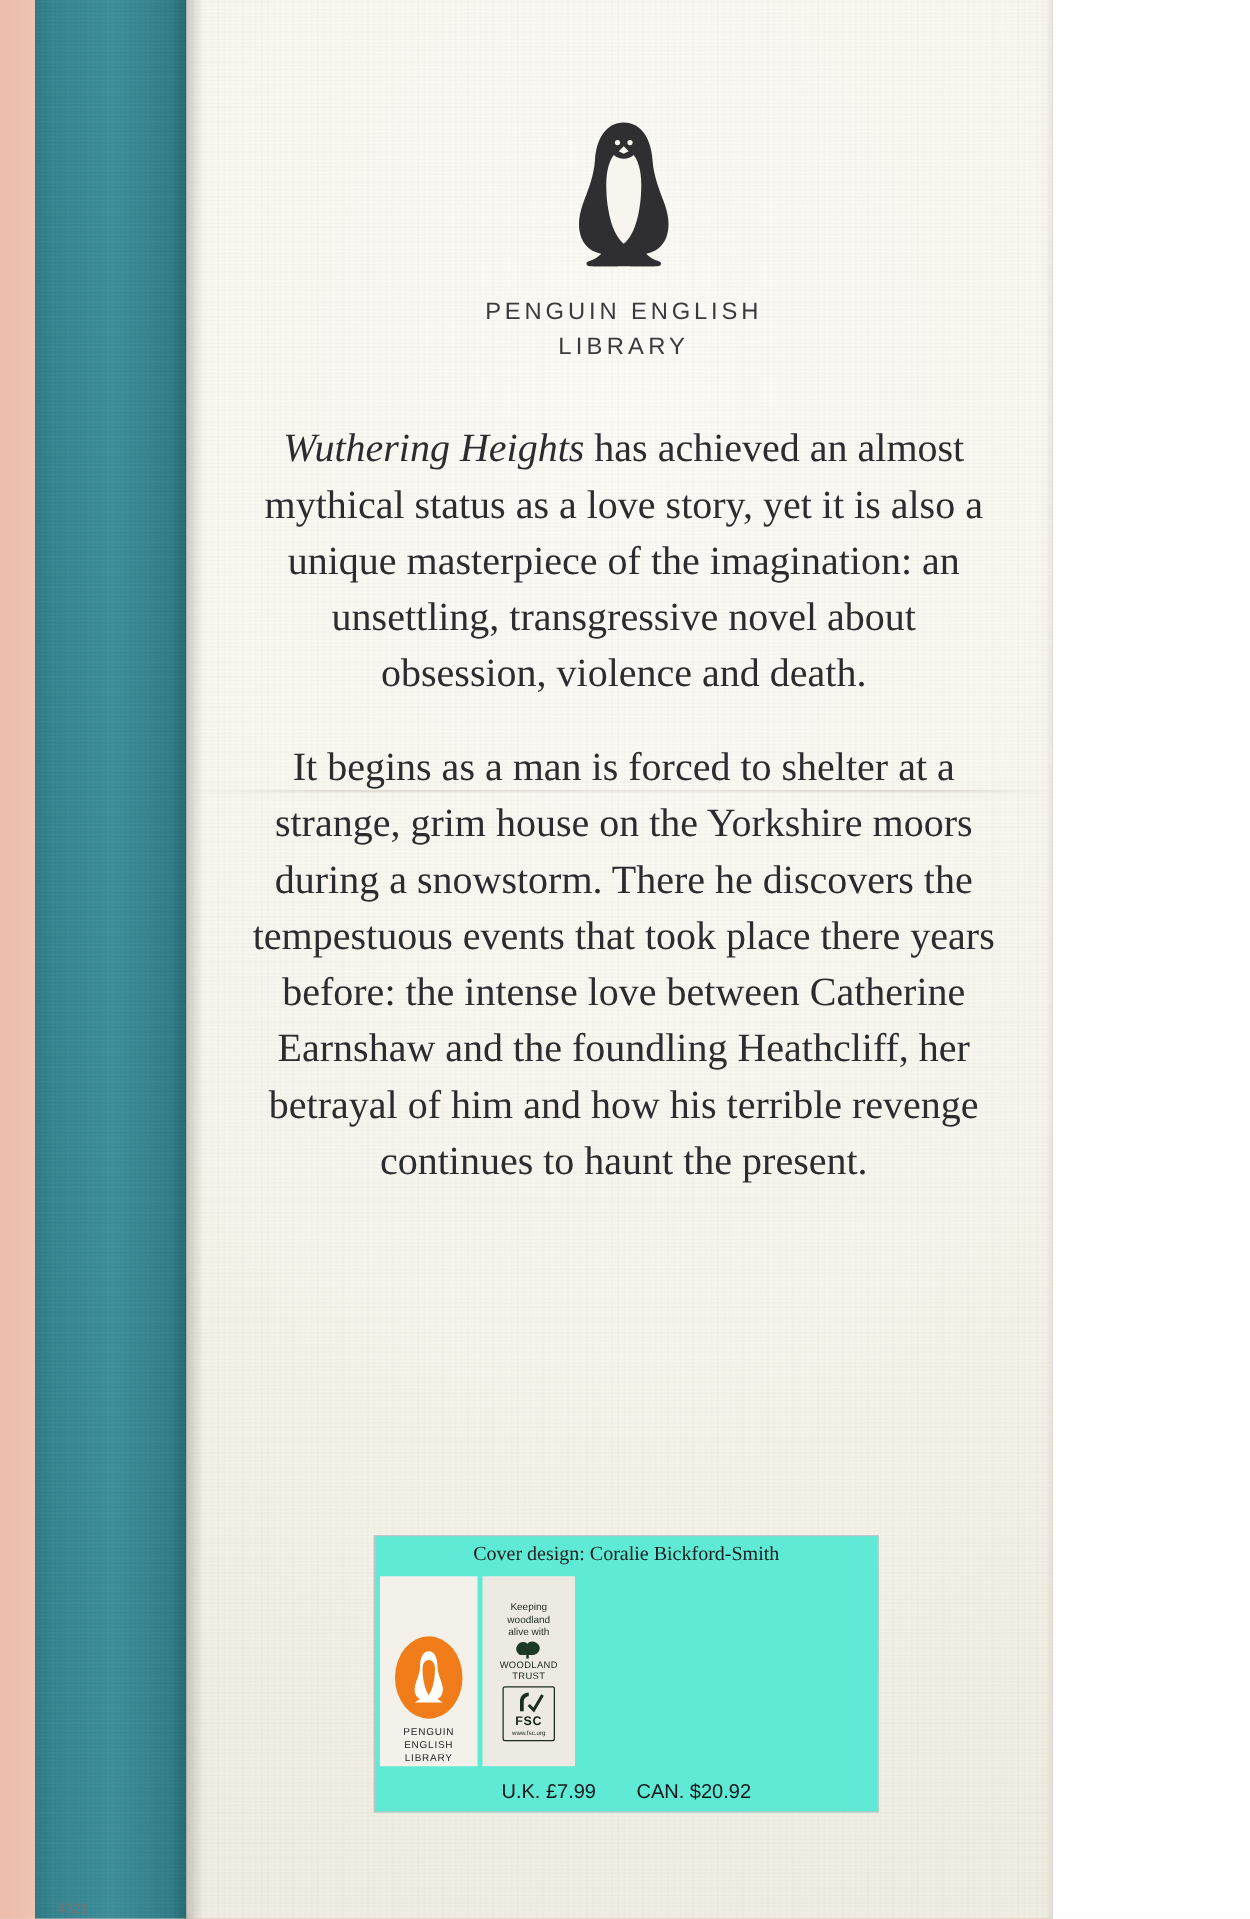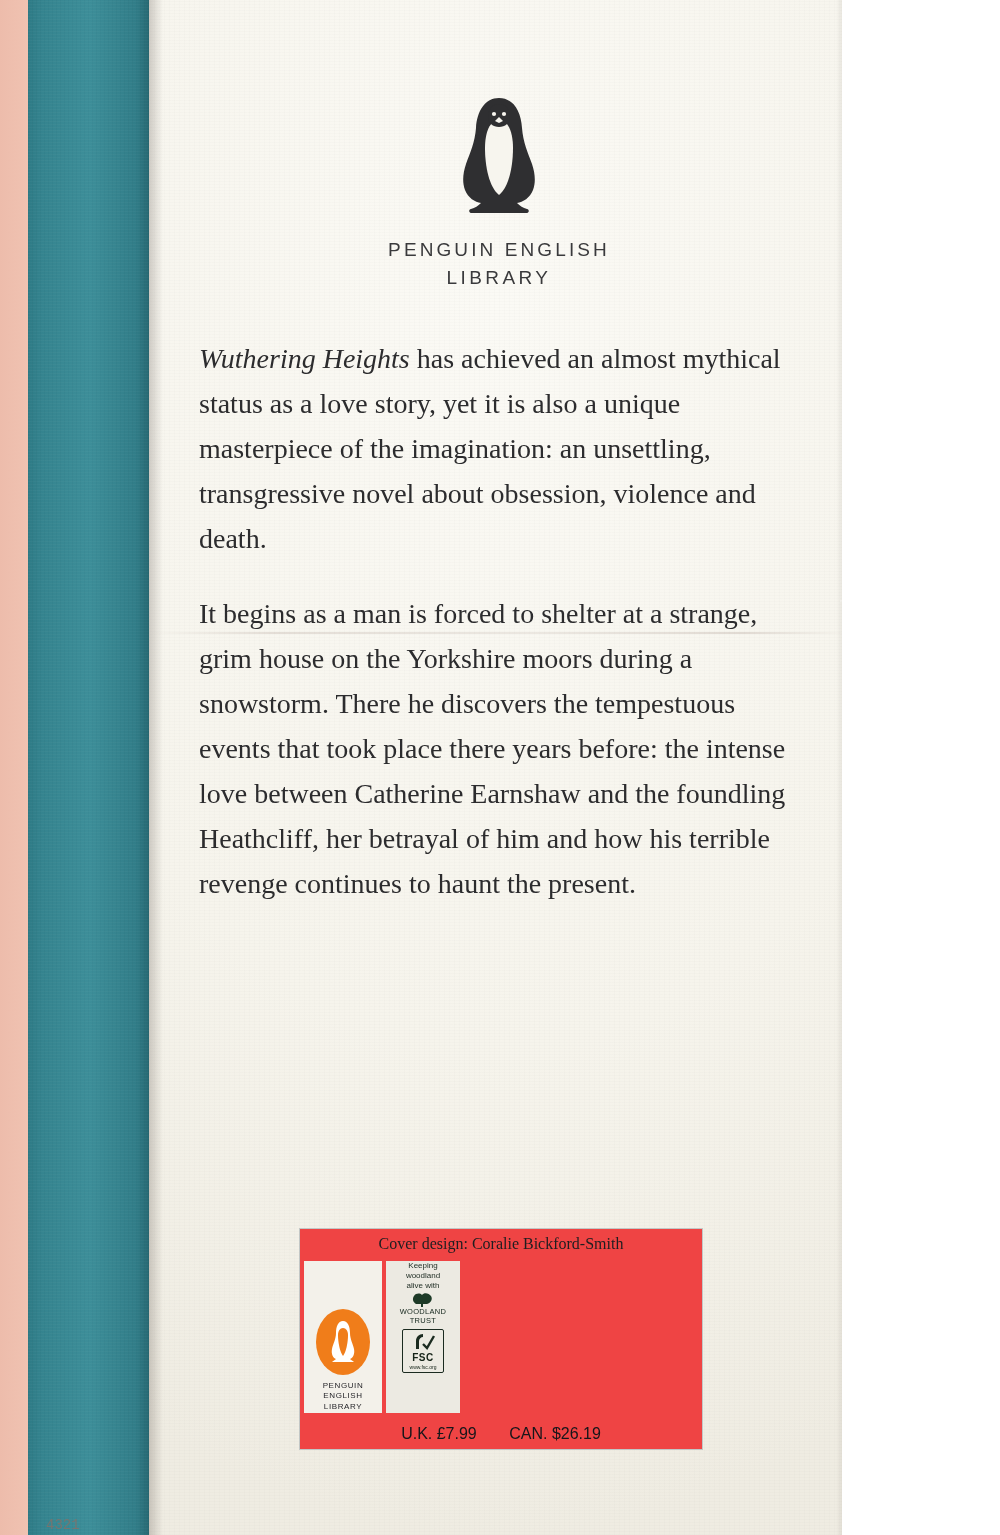--- a/index.html
+++ b/index.html
@@ -123,35 +123,36 @@
     color: #3a3a3c;
     line-height: 1.45;
   }
   .imprint .l2 { display: block; letter-spacing: 3.4px; }
 
   
   .blurb {
     position: absolute;
     left: 199px; top: 336px;
     width: 600px;
+    text-align: center;
     color: #2c2c2e;
     font-family: "Liberation Serif", serif;
-    font-size: 28px;
+    font-size: 32px;
     line-height: 45px;
   }
   .blurb p { margin: 0 0 30px 0; }
   .blurb p:last-child { margin-bottom: 0; }
   .blurb em { font-style: italic; }
 
   
   .footer-block {
     position: absolute;
     left: 299px; top: 1228px;
     width: 402px; height: 220px;
-    background: #ef4444;
+    background: #5eead4;
     border: 1px solid #c2c7c6;
   }
   .cover-credit {
     text-align: center;
     font-size: 16px;
     color: #1e1e20;
     padding-top: 6px;
     font-family: "Liberation Serif", serif;
   }
   .footer-mid {
@@ -228,21 +229,21 @@
     letter-spacing: 1px;
   }
   .eco-cell {
     width: 74px;
     background: #eceae2;
     margin: 0 4px 0 2px;
     display: flex;
     flex-direction: column;
     align-items: center;
     box-sizing: border-box;
-    padding-top: 0;
+    padding-top: 20px;
   }
   .eco-line {
     font-family: "Liberation Sans", sans-serif;
     font-size: 8px;
     color: #1d2b22;
     text-align: center;
     line-height: 1.25;
   }
   .woodland-label {
     font-family: "Liberation Sans", sans-serif;
@@ -286,22 +287,22 @@
     font-family: "Liberation Sans", sans-serif;
     font-size: 16px;
     color: #16161a;
   }
   .prices span { margin: 0 14px; }
 
   
   .artifact {
     position: absolute;
     left: 46px; bottom: 2px;
-    font-family: Liberation Mono, monospace;
-    font-size: 14px;
+    font-family: Liberation Sans, sans-serif;
+    font-size: 11px;
     color: #8a6f66;
     opacity: .75;
     text-align: center;
   }
 </style>
 </head>
 <body>
 
 <div id="photo">
 
@@ -397,19 +398,19 @@
             <path d="M11 12 L15 16 L22 4" stroke="#1b2b20" stroke-width="2.4" fill="none"></path>
           </svg>
           <div class="fsc-text">FSC</div>
           <div class="fsc-url">www.fsc.org</div>
         </div>
       </div>
     </div>
 
     <div class="prices">
       <span>U.K. £7.99</span>
-      <span>CAN. $26.19</span>
+      <span>CAN. $20.92</span>
     </div>
   </div>
 
   <div class="artifact">4321</div>
 
 </div>
 
 </body></html>

